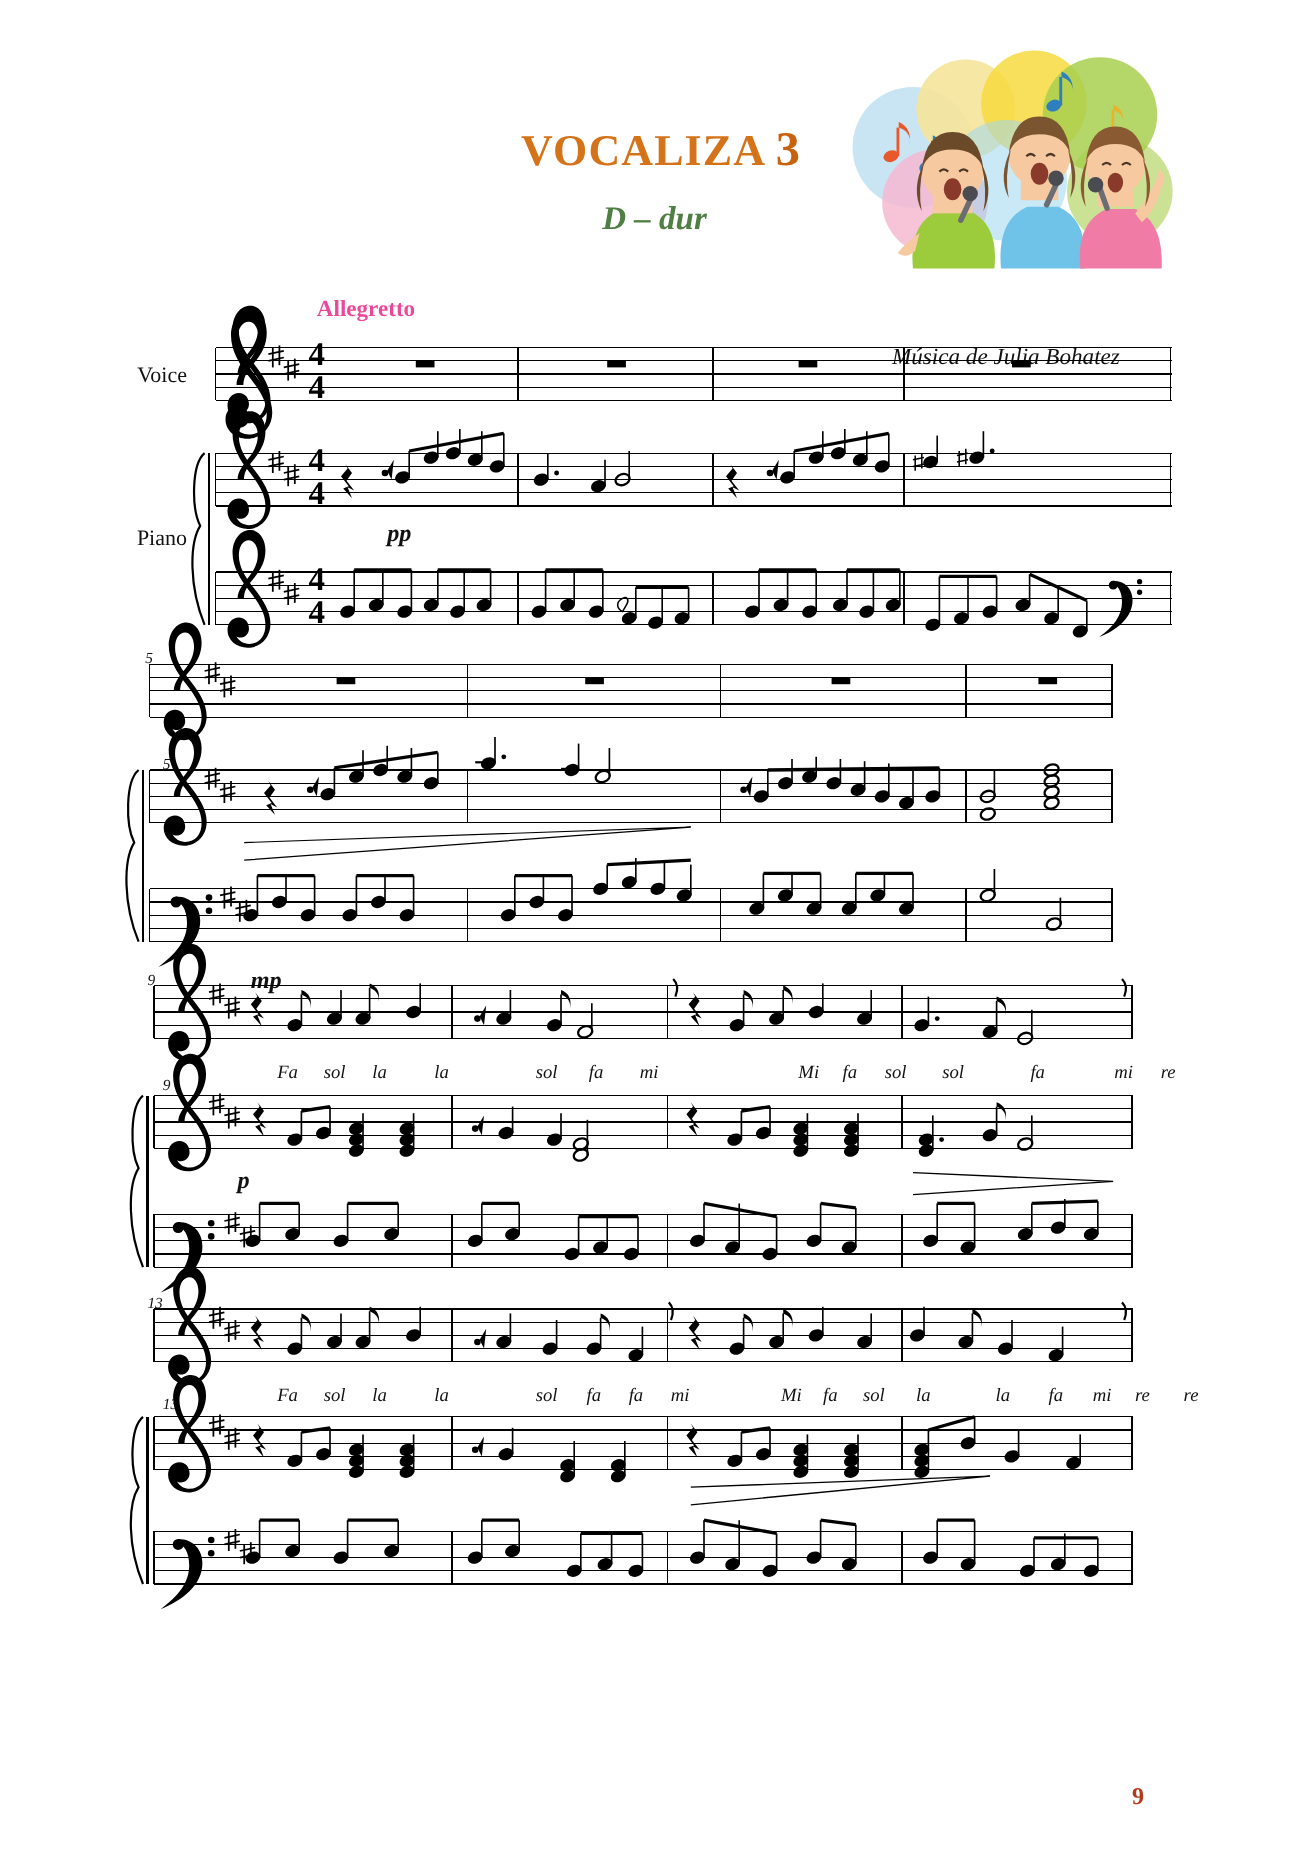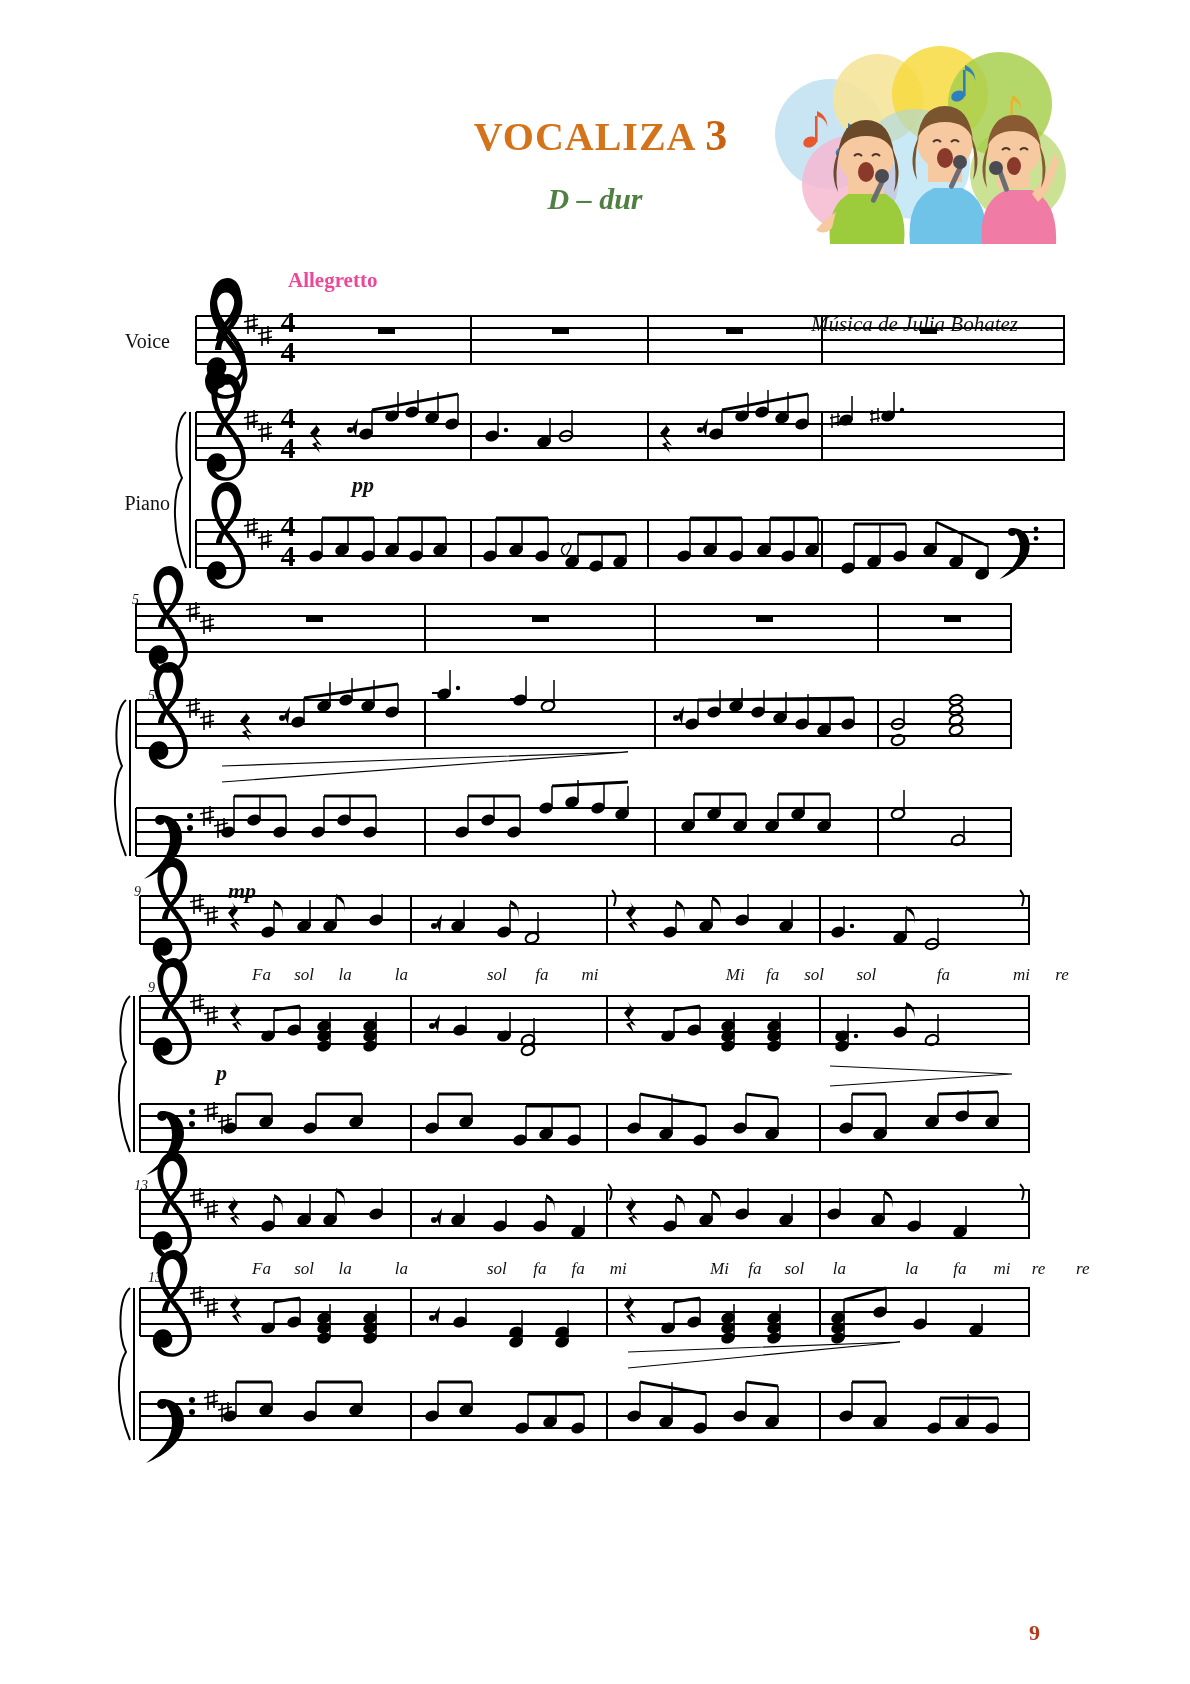--- a/index.html
+++ b/index.html
@@ -205,21 +205,21 @@
 <div class="title">
   <span>VOCALIZA</span>
   <span class="num">3</span>
 </div>
 <div class="subtitle">D – dur</div>
 <div class="tempo">Allegretto</div>
 <div class="composer">Música de Julia Bohatez</div>
 <div class="page-number">9</div>
 
 <div class="instr-label" style="left:60px; top:330px; width:110px;">Voice</div>
-<div class="instr-label" style="left:60px; top:478px; width:110px;margin-top:14px;">Piano</div>
+<div class="instr-label" style="left:60px; top:478px; width:110px;">Piano</div>
 
 <div class="dyn" style="left:316px; top:472px;margin-left:36px;">pp</div>
 <div class="dyn" style="left:228px; top:878px;">mp</div>
 <div class="dyn" style="left:216px; top:1060px;">p</div>
 
 <div class="measure-num" style="left:132px; top:592px;">5</div>
 <div class="measure-num" style="left:148px; top:688px;">5</div>
 <div class="measure-num" style="left:134px; top:884px;">9</div>
 <div class="measure-num" style="left:148px; top:980px;">9</div>
 <div class="measure-num" style="left:134px; top:1178px;">13</div>

